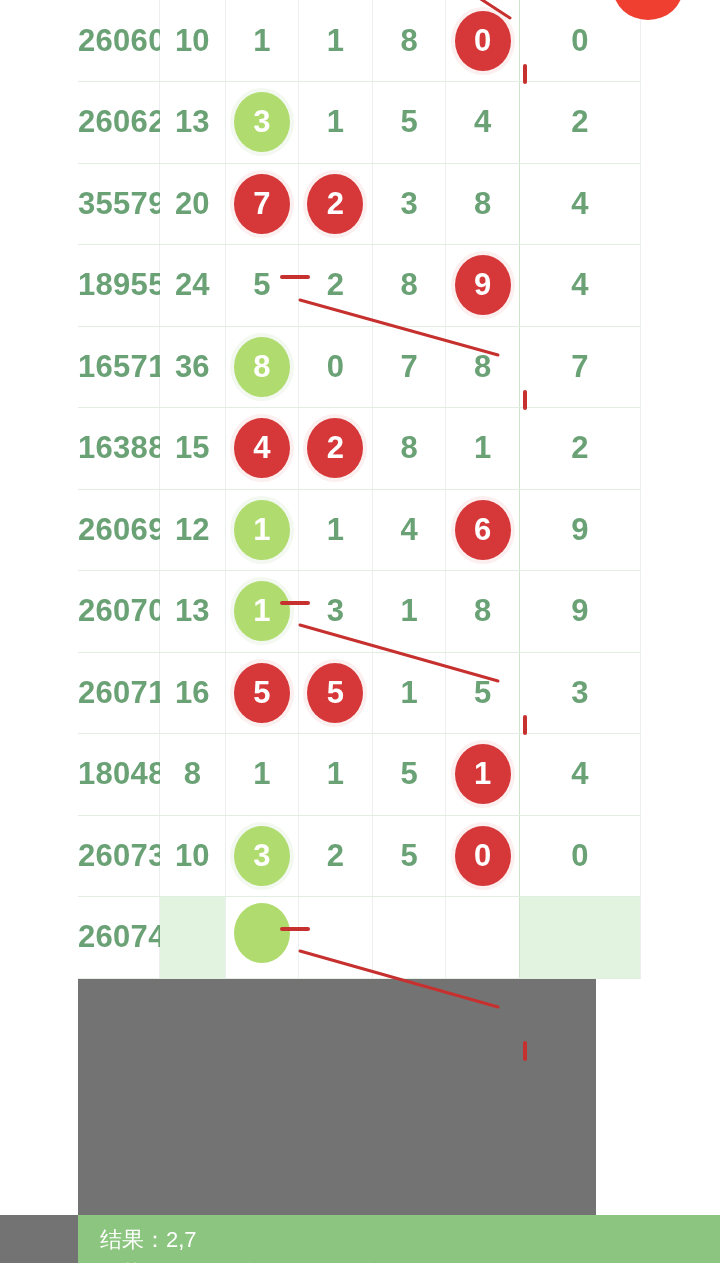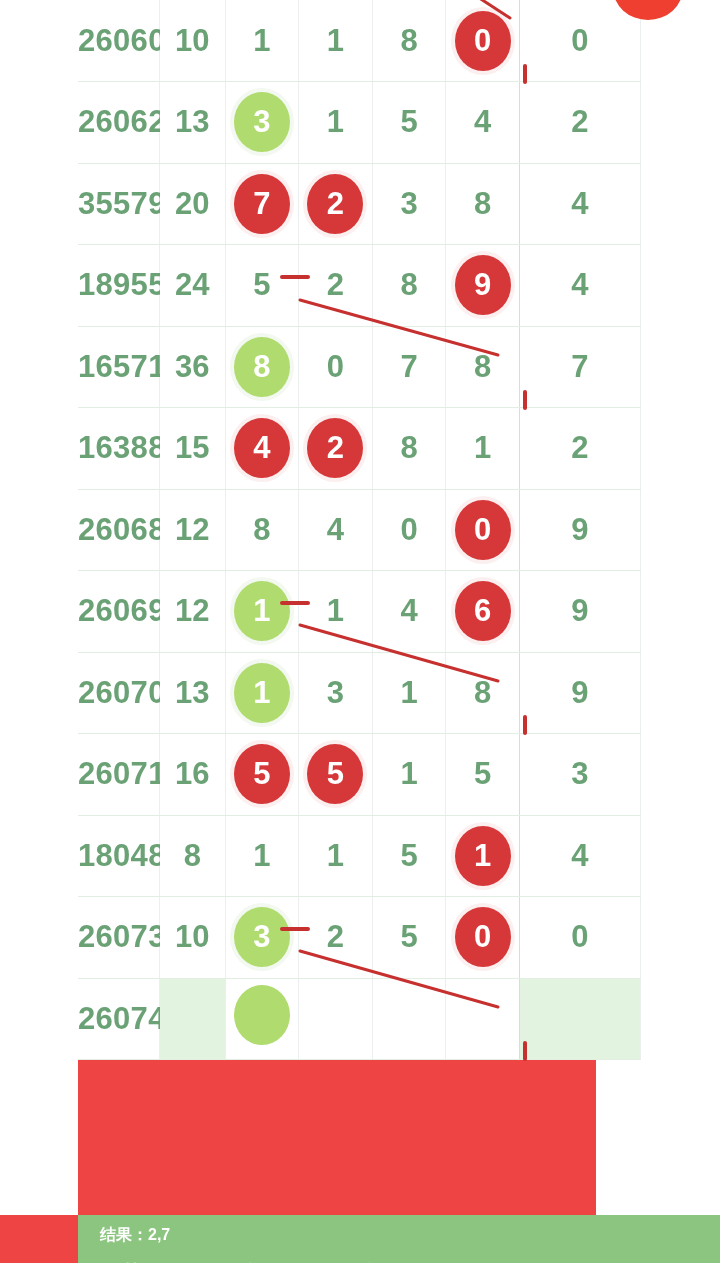--- a/index.html
+++ b/index.html
@@ -2,21 +2,21 @@
 <html><head>
 <meta charset="utf-8">
 <style>
   * { box-sizing: border-box; margin: 0; padding: 0; }
   html, body {
     width: 720px; height: 1263px;
     background: #ffffff;
     font-family: "Liberation Sans", "DejaVu Sans", sans-serif;
     overflow: hidden;
   }
-  #app { position: relative; width: 596px; height: 1263px; background: #ef4444; }
+  #app { position: relative; width: 596px; height: 1263px; background: #737373; }
 
   
   .table-wrap {
     position: absolute;
     left: 78px; top: 0; width: 563px; height: 1215px;
     overflow: hidden;
   }
   table.grid {
     width: 563px;
     border-collapse: collapse;
@@ -108,21 +108,21 @@
   
   .footer {
     position: absolute;
     left: 78px; top: 1215px;
     width: 642px; height: 48px;
     background: #8cc57f;
     overflow: hidden;
   }
   .footer .line1 {
     position: absolute; left: 22px; top: 10px;
-    font-size: 16px; color: #ffffff; font-weight: bold;
+    font-size: 22px; color: #ffffff; font-weight: normal;
     white-space: nowrap;
   }
   .footer .line2 {
     position: absolute; left: 22px; top: 44px;
     font-size: 22px; color: #ffffff; font-weight: normal;
     white-space: nowrap;
   }
   .gutter-left  { position:absolute; left:0; top:0; width:78px; height:1215px; background:#ffffff; }
   .gutter-right { position:absolute; left:641px; top:0; width:79px; height:1215px; background:#ffffff; }
 </style>
@@ -194,29 +194,20 @@
           <tr>
             <td class="issue">16388</td>
             <td class="sum">15</td>
             <td class="digit"><span class="mark red">4</span></td>
             <td class="digit"><span class="mark red">2</span></td>
             <td class="digit"><span class="plain">8</span></td>
             <td class="digit last-digit"><span class="plain">1</span></td>
             <td class="tail">2</td>
           </tr>
           <tr>
-            <td class="issue">26068</td>
-            <td class="sum">12</td>
-            <td class="digit"><span class="plain">8</span></td>
-            <td class="digit"><span class="plain">4</span></td>
-            <td class="digit"><span class="plain">0</span></td>
-            <td class="digit last-digit"><span class="mark red">0</span></td>
-            <td class="tail">9</td>
-          </tr>
-          <tr>
             <td class="issue">26069</td>
             <td class="sum">12</td>
             <td class="digit"><span class="mark green">1</span></td>
             <td class="digit"><span class="plain">1</span></td>
             <td class="digit"><span class="plain">4</span></td>
             <td class="digit last-digit"><span class="mark red">6</span></td>
             <td class="tail">9</td>
           </tr>
           <tr>
             <td class="issue">26070</td>

